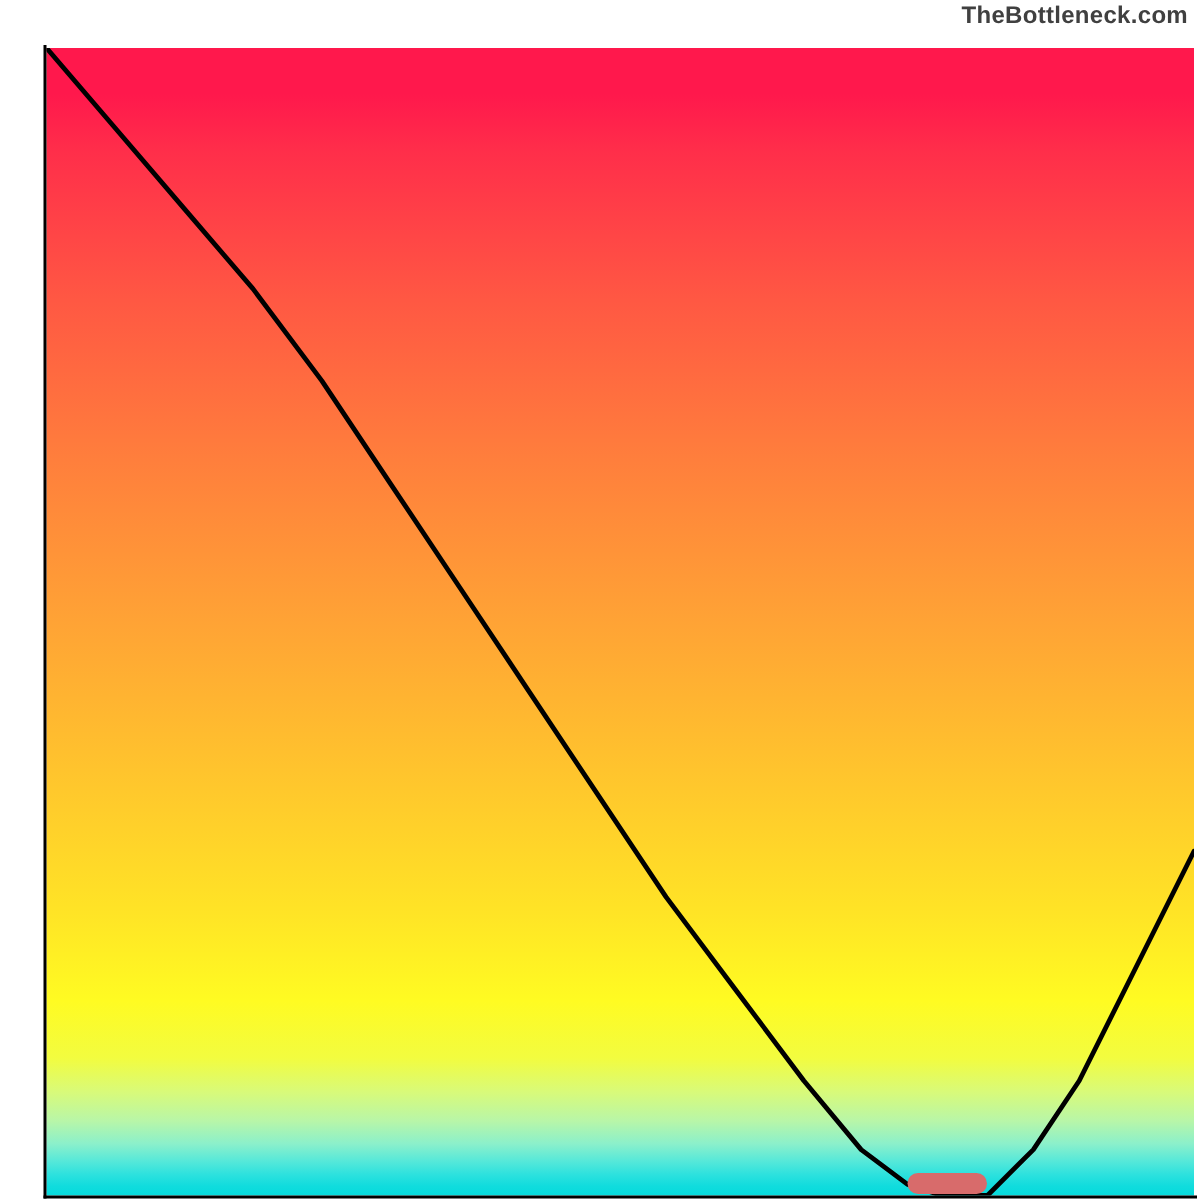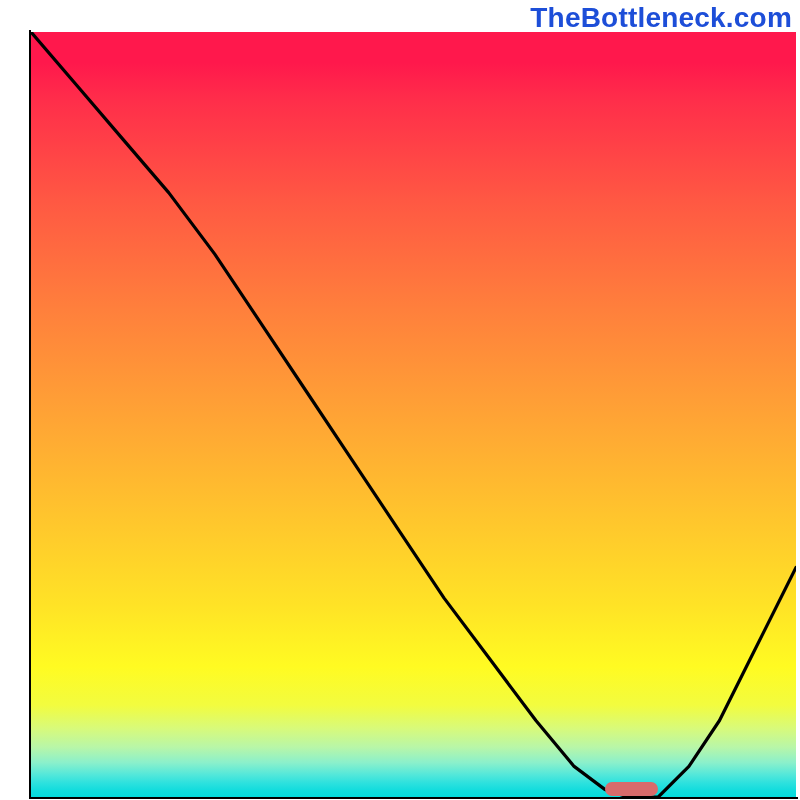--- a/index.html
+++ b/index.html
@@ -13,23 +13,23 @@
   }
   .canvas {
     position: relative;
     width: 800px;
     height: 800px;
   }
   .watermark {
     position: absolute;
     top: 2px;
     right: 8px;
-    font-size: 28px;
+    font-size: 16px;
     font-weight: 600;
-    color: #1d4ed8;
+    color: #404040;
     letter-spacing: 0.2px;
   }
   .gradient-box {
     position: absolute;
     left: 31px;
     top: 32px;
     width: 765px;
     height: 765px;
     background: linear-gradient(
       to bottom,

